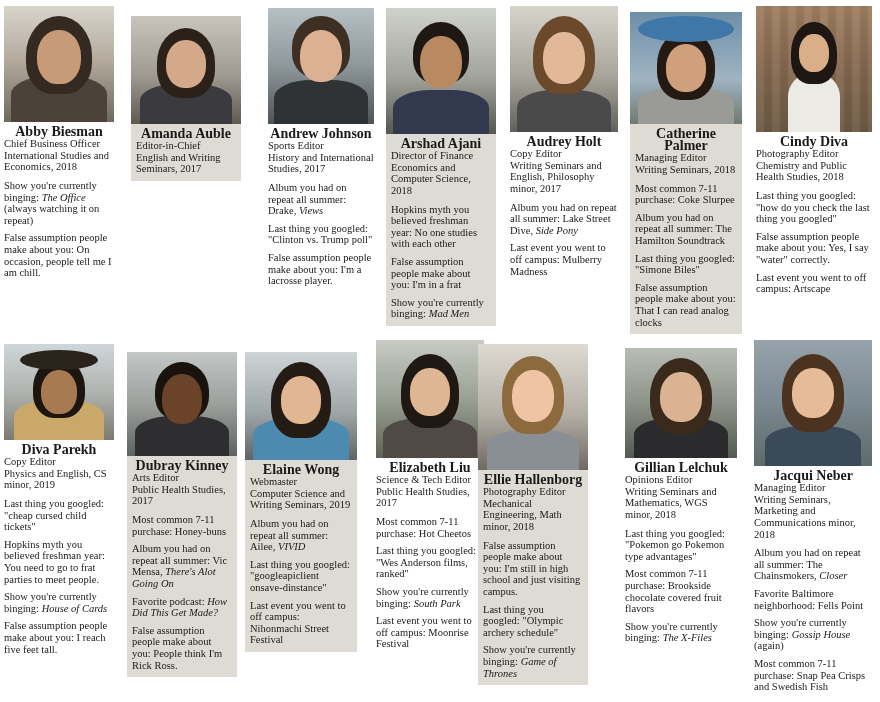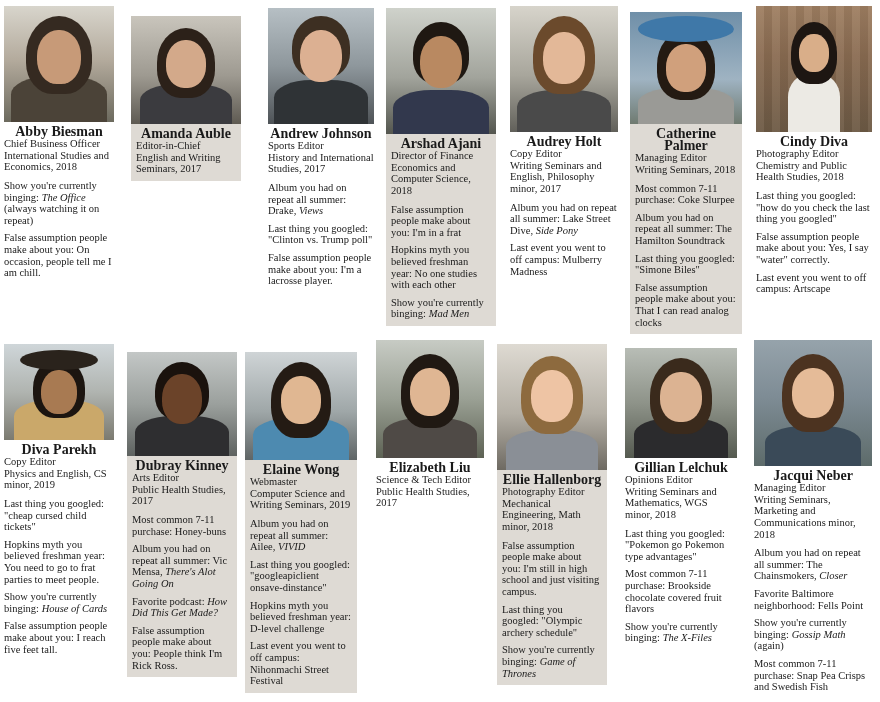--- a/index.html
+++ b/index.html
@@ -143,22 +143,22 @@
     <div class="photo" style="height:126px;">
       <div class="ph-sky" style="background:linear-gradient(#cfd2cb 0%, #a2a49c 55%, #54564f 100%);"></div>
       <div class="ph-body" style="width:96px; height:44px; background:#32384d;"></div>
       <div class="ph-hair" style="top:14px; width:56px; height:62px; background:#1f1812;"></div>
       <div class="ph-face" style="top:28px; width:42px; height:52px; background:#b98961;"></div>
     </div>
     <div class="textbox">
       <div class="nm">Arshad Ajani</div>
       <div class="ttl">Director of Finance<br>Economics and Computer Science, 2018</div>
       <div class="qa">
+          <p>Hopkins myth you believed freshman year: No one studies with each other</p>
           <p>False assumption people make about you: I'm in a frat</p>
-          <p>Hopkins myth you believed freshman year: No one studies with each other</p>
           <p>Show you're currently binging: <em>Mad Men</em></p>
         </div>
     </div>
   </div>
 
   <div class="card" style="left:510px; top:6px; width:108px;">
     <div class="photo" style="height:126px;">
       <div class="ph-sky" style="background:linear-gradient(#d7d4cb 0%, #a8a69c 55%, #61605a 100%);"></div>
       <div class="ph-body" style="width:94px; height:42px; background:#4a4a4a;"></div>
       <div class="ph-hair" style="top:10px; width:62px; height:78px; background:#6b4a2c;"></div>
@@ -258,40 +258,45 @@
       <div class="ph-body" style="width:96px; height:42px; background:#4d8ab0;"></div>
       <div class="ph-hair" style="top:10px; width:60px; height:76px; background:#241b14;"></div>
       <div class="ph-face" style="top:24px; width:40px; height:48px; background:#e0b792;"></div>
     </div>
     <div class="textbox">
       <div class="nm">Elaine Wong</div>
       <div class="ttl">Webmaster<br>Computer Science and Writing Seminars, 2019</div>
       <div class="qa">
           <p>Album you had on repeat all summer: Ailee, <em>VIVID</em></p>
           <p>Last thing you googled: "googleapiclient onsave-dinstance"</p>
-          <p>Hopkins myth you believed freshman year: D-level challenge</p>
           <p>Last event you went to off campus: Nihonmachi Street Festival</p>
         </div>
     </div>
   </div>
 
   <div class="card" style="left:376px; top:340px; width:108px;">
     <div class="photo" style="height:118px;">
       <div class="ph-sky" style="background:linear-gradient(#c7cbc4 0%, #9aa094 50%, #5d6254 100%);"></div>
       <div class="ph-body" style="width:94px; height:40px; background:#4f4a46;"></div>
       <div class="ph-hair" style="top:14px; width:58px; height:74px; background:#201913;"></div>
       <div class="ph-face" style="top:28px; width:40px; height:48px; background:#dfb693;"></div>
     </div>
     <div class="textbox plain">
       <div class="nm">Elizabeth Liu</div>
       <div class="ttl">Science &amp; Tech Editor<br>Public Health Studies, 2017</div>
-    </div>
-  </div>
-
-  <div class="card" style="left:497px; top:344px; width:110px;">
+      <div class="qa">
+          <p>Most common 7-11 purchase: Hot Cheetos</p>
+          <p>Last thing you googled: "Wes Anderson films, ranked"</p>
+          <p>Show you're currently binging: <em>South Park</em></p>
+          <p>Last event you went to off campus: Moonrise Festival</p>
+        </div>
+    </div>
+  </div>
+
+  <div class="card" style="left:478px; top:344px; width:110px;">
     <div class="photo" style="height:126px;">
       <div class="ph-sky" style="background:linear-gradient(#dedad2 0%, #b5b0a6 55%, #6e6a62 100%);"></div>
       <div class="ph-body" style="width:92px; height:40px; background:#8a8f96;"></div>
       <div class="ph-hair" style="top:12px; width:62px; height:78px; background:#8d6a3e;"></div>
       <div class="ph-face" style="top:26px; width:42px; height:52px; background:#eec4a4;"></div>
     </div>
     <div class="textbox">
       <div class="nm">Ellie Hallenborg</div>
       <div class="ttl">Photography Editor<br>Mechanical Engineering, Math minor, 2018</div>
       <div class="qa">
@@ -326,19 +331,19 @@
       <div class="ph-body" style="width:96px; height:40px; background:#3a4a58;"></div>
       <div class="ph-hair" style="top:14px; width:62px; height:78px; background:#4c3320;"></div>
       <div class="ph-face" style="top:28px; width:42px; height:50px; background:#e5bb98;"></div>
     </div>
     <div class="textbox plain">
       <div class="nm">Jacqui Neber</div>
       <div class="ttl">Managing Editor<br>Writing Seminars, Marketing and Communications minor, 2018</div>
       <div class="qa">
           <p>Album you had on repeat all summer: The Chainsmokers, <em>Closer</em></p>
           <p>Favorite Baltimore neighborhood: Fells Point</p>
-          <p>Show you're currently binging: <em>Gossip Math</em> (again)</p>
+          <p>Show you're currently binging: <em>Gossip House</em> (again)</p>
           <p>Most common 7-11 purchase: Snap Pea Crisps and Swedish Fish</p>
         </div>
     </div>
   </div>
 
 </div>
 
 </body></html>

